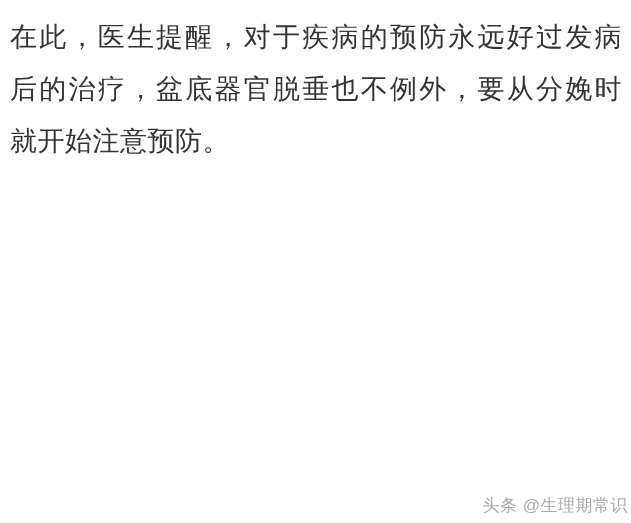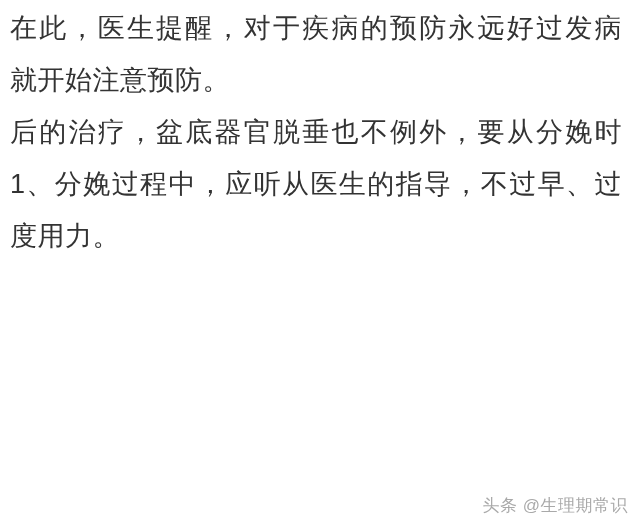--- a/index.html
+++ b/index.html
@@ -14,21 +14,21 @@
   }
   body {
     width: 631px;
     height: 523px;
     background: var(--bg);
     font-family: "Liberation Sans", "DejaVu Sans", sans-serif;
     overflow: hidden;
     position: relative;
   }
   .article {
-    padding: 2px 9px 0 10px;
+    padding: 11px 9px 0 10px;
   }
   .article p {
     margin: 0;
     padding: 0;
   }
   .ln {
     display: block;
     height: 52px;
     line-height: 52px;
     font-size: 27px;
@@ -54,28 +54,24 @@
     white-space: nowrap;
   }
 </style>
 </head>
 <body>
 
 <main class="article">
 
   <p>
     <span class="ln just">在此，医生提醒，对于疾病的预防永远好过发病</span>
+    <span class="ln just">后的治疗，盆底器官脱垂也不例外，要从分娩时</span>
     <span class="ln">就开始注意预防。</span>
-    <span class="ln just">后的治疗，盆底器官脱垂也不例外，要从分娩时</span>
   </p>
 
-  <p>
-    <span class="ln just">1、分娩过程中，应听从医生的指导，不过早、过</span>
-    <span class="ln">度用力。</span>
-  </p>
 
 
 
 </main>
 
 <div class="watermark">
   <span>头条 @生理期常识</span>
 </div>
 
 </body></html>

